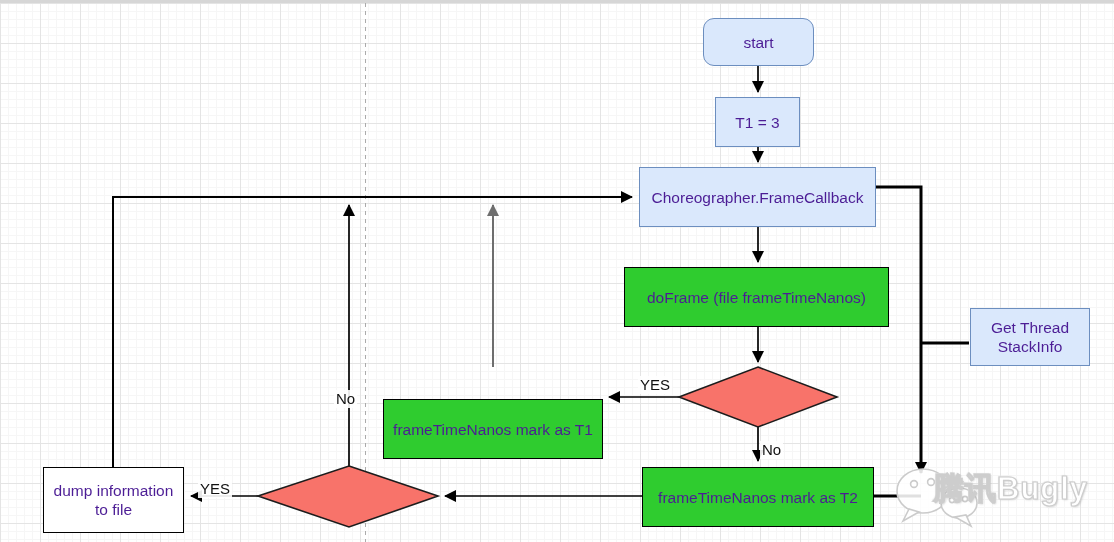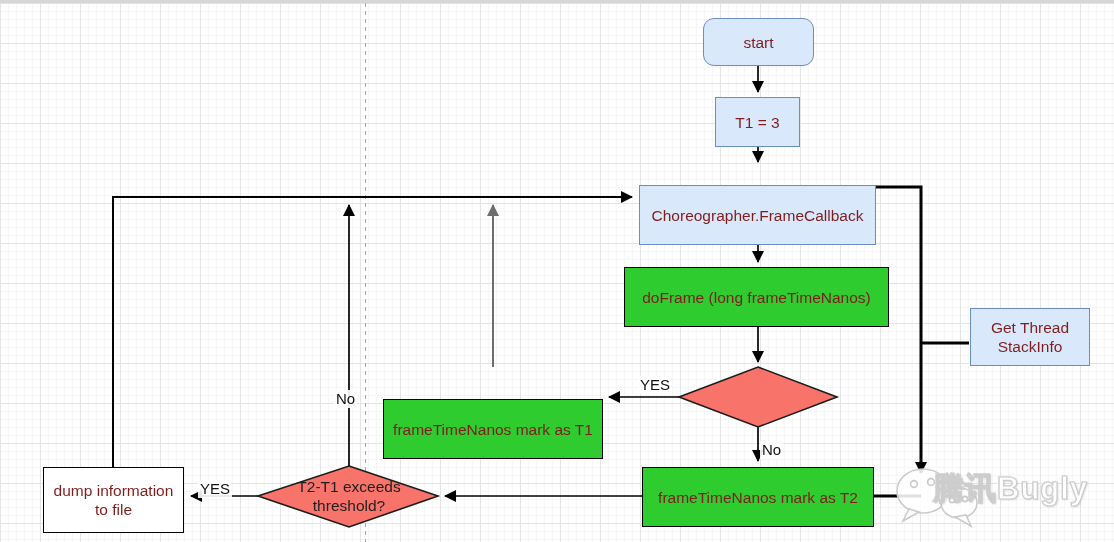--- a/index.html
+++ b/index.html
@@ -19,21 +19,21 @@
       linear-gradient(90deg, var(--grid-minor,#f6f6f6) 1px, transparent 1px);
     background-size:40px 40px,40px 40px,8px 8px,8px 8px;
     border-top:3px solid #d6d6d6;
     box-sizing:border-box;
   }
   #edges{position:absolute;left:0;top:0;width:1114px;height:542px;}
   .node{
     position:absolute;
     display:flex;align-items:center;justify-content:center;
     text-align:center;
-    font-size:15.5px;color:#7f1d1d;
+    font-size:15.5px;color:#4c1d95;
     box-sizing:border-box;
     line-height:19px;
     z-index:2;
   }
   .node.blue{background:var(--node-blue-fill,#dae8fc);border:1px solid var(--node-blue-border,#6c8ebf);}
   .node.green{background:var(--node-green-fill,#2fcc2f);border:1px solid #000;}
   .node.white{background:#ffffff;border:1px solid #000;}
   .node.rounded{border-radius:11px;}
   .diamond-label{
     position:absolute;
@@ -102,34 +102,33 @@
     <path d="M874,493 H921" stroke="var(--connector,#000)" stroke-width="3" fill="none"></path>
 
     <polygon points="758,364 837,394 758,424 679,394" fill="var(--node-red-fill,#f8736a)" stroke="#1c1c1c" stroke-width="1.6"></polygon>
     <polygon points="349,463 438,493 349,524 258,493" fill="var(--node-red-fill,#f8736a)" stroke="#1c1c1c" stroke-width="1.6"></polygon>
   </svg>
 
   <div class="node blue rounded" style="left:703px;top:15px;width:111px;height:48px;">start</div>
 
   <div class="node blue" style="left:715px;top:94px;width:85px;height:50px;">T1 = 3</div>
 
-  <div class="node blue" style="left:639px;top:164px;width:237px;height:60px;margin-top:18px;">Choreographer.FrameCallback</div>
+  <div class="node blue" style="left:639px;top:164px;width:237px;height:60px;">Choreographer.FrameCallback</div>
 
-  <div class="node green" style="left:624px;top:264px;width:265px;height:60px;">doFrame (long frameTimeNanos)</div>
+  <div class="node green" style="left:624px;top:264px;width:265px;height:60px;">doFrame (file frameTimeNanos)</div>
 
   <div class="node green" style="left:383px;top:364px;width:220px;height:60px;margin-top:32px;">frameTimeNanos mark as T1</div>
 
   <div class="node green" style="left:642px;top:464px;width:232px;height:60px;">frameTimeNanos mark as T2</div>
 
   <div class="node white" style="left:43px;top:464px;width:141px;height:66px;padding:0 8px;">dump information to file</div>
 
   <div class="node blue" style="left:970px;top:305px;width:120px;height:58px;padding:0 5px;">Get Thread StackInfo</div>
 
 
-  <div class="diamond-label" style="left:279px;top:469px;width:140px;height:48px;">T2-T1 exceeds threshold?</div>
 
   <div class="edge-label" style="left:638px;top:373px;">YES</div>
 
   <div class="edge-label" style="left:760px;top:438px;">No</div>
 
   <div class="edge-label" style="left:334px;top:387px;">No</div>
 
   <div class="edge-label" style="left:198px;top:477px;">YES</div>
 
   <div id="watermark">

